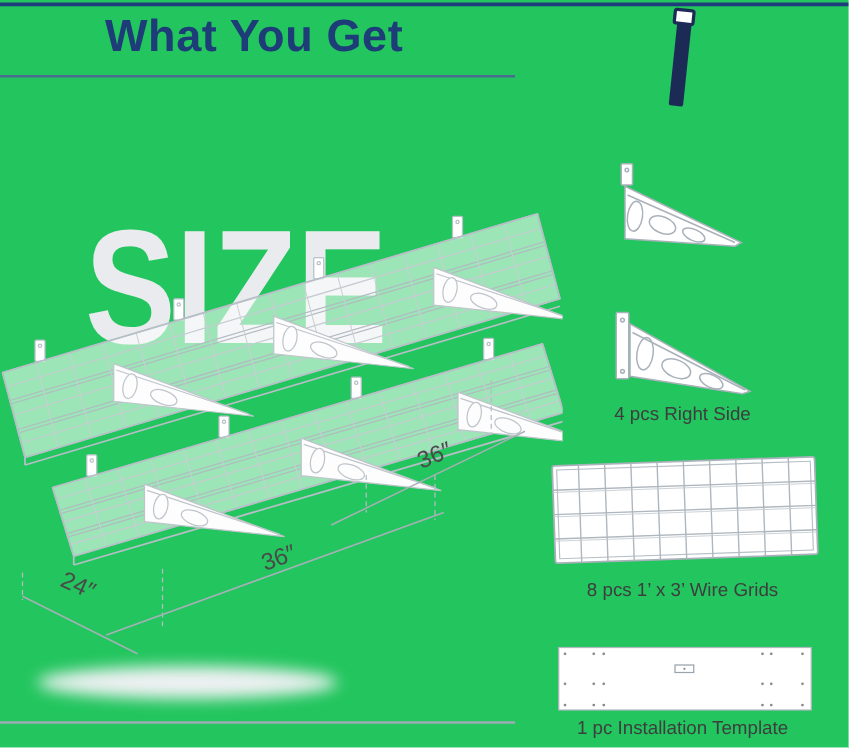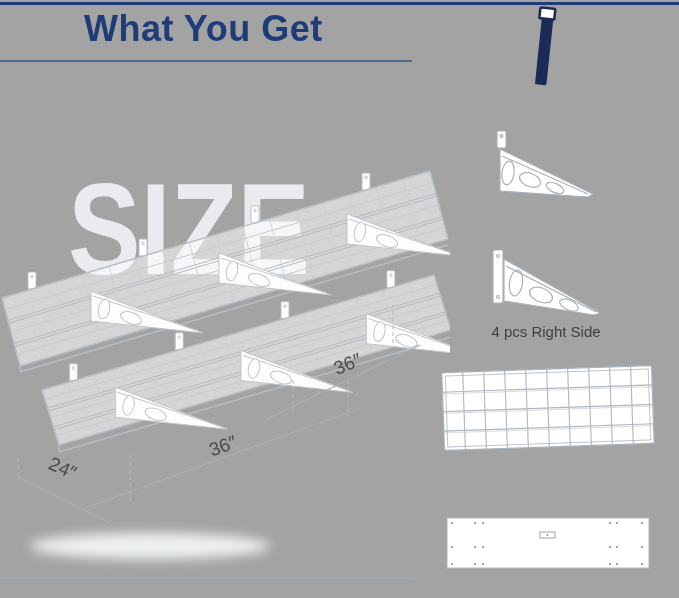--- a/index.html
+++ b/index.html
@@ -1,17 +1,17 @@
 <!DOCTYPE html>
 <html><head>
 <meta charset="utf-8">
 <style>
   html,body{margin:0;padding:0;background:#fff;}
   .canvas{
-    position:relative;width:679px;height:598px;background:#a3a3a3;overflow:hidden;
+    position:relative;width:679px;height:598px;background:#22c55e;overflow:hidden;
     font-family:"Liberation Sans", sans-serif;
   }
   .top-border{position:absolute;left:0;top:2px;width:679px;height:3px;background:#203d7b;}
   .page-title{
     position:absolute;left:84px;top:8px;margin:0;
     font-size:36px;font-weight:700;color:#1d3c78;letter-spacing:0.5px;
   }
   .title-underline{position:absolute;left:0;top:60px;width:412px;height:2px;background:#4b6b90;}
   .bottom-line{position:absolute;left:0;top:577px;width:412px;height:2px;background:#9cabb4;}
   .main-illustration{position:absolute;left:0;top:128px;}
@@ -246,20 +246,21 @@
           <line x1="7" y1="52" x2="217" y2="52"></line>
         <line x1="7" y1="71.5" x2="217" y2="71.5"></line>
       </g>
       <g stroke="#c6ccd2" stroke-width="0.7">
         <line x1="7" y1="34.3" x2="217" y2="34.3"></line>
           <line x1="7" y1="53.8" x2="217" y2="53.8"></line>
         <line x1="7" y1="73.3" x2="217" y2="73.3"></line>
       </g>
     </g>
   </svg>
+  <div class="rail-label" style="top:464px;">8 pcs 1’ x 3’ Wire Grids</div>
 
   <svg class="rail-icon" style="left:442px;top:512px;" width="212" height="60" viewBox="0 0 212 60">
     <rect x="5" y="6" width="202" height="50" fill="#ffffff" stroke="#b0b8c0" stroke-width="1"></rect>
     <rect x="98" y="20" width="15" height="6" fill="none" stroke="#9aa4ac" stroke-width="1"></rect>
     <circle cx="105.5" cy="23" r="0.9" fill="#8a8a8a"></circle>
     <g fill="#8a8a8a">
       <circle cx="10" cy="11" r="1.1"></circle>
         <circle cx="10" cy="35" r="1.1"></circle>
         <circle cx="10" cy="52" r="1.1"></circle>
       <circle cx="33" cy="11" r="1.1"></circle>
@@ -272,15 +273,16 @@
         <circle cx="175" cy="11" r="1.1"></circle>
       <circle cx="168" cy="35" r="1.1"></circle>
         <circle cx="175" cy="35" r="1.1"></circle>
       <circle cx="168" cy="52" r="1.1"></circle>
         <circle cx="175" cy="52" r="1.1"></circle>
       <circle cx="200" cy="11" r="1.1"></circle>
         <circle cx="200" cy="35" r="1.1"></circle>
         <circle cx="200" cy="52" r="1.1"></circle>
     </g>
   </svg>
+  <div class="rail-label" style="top:574px;">1 pc Installation Template</div>
 
   <div class="bottom-line"></div>
 </div>
 
 </body></html>

